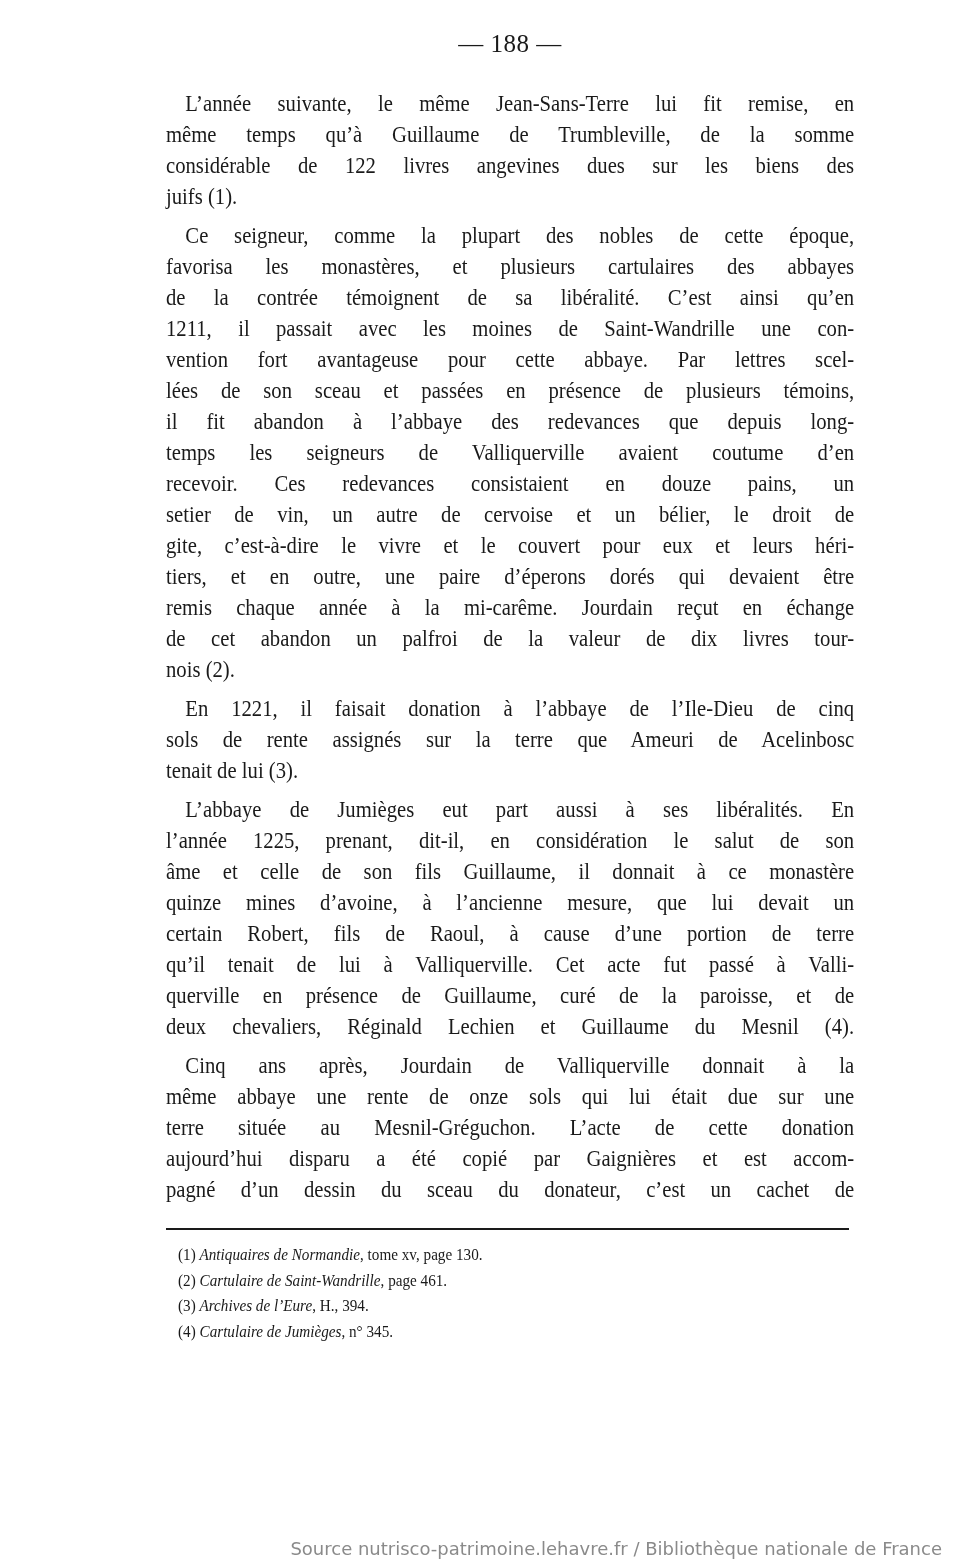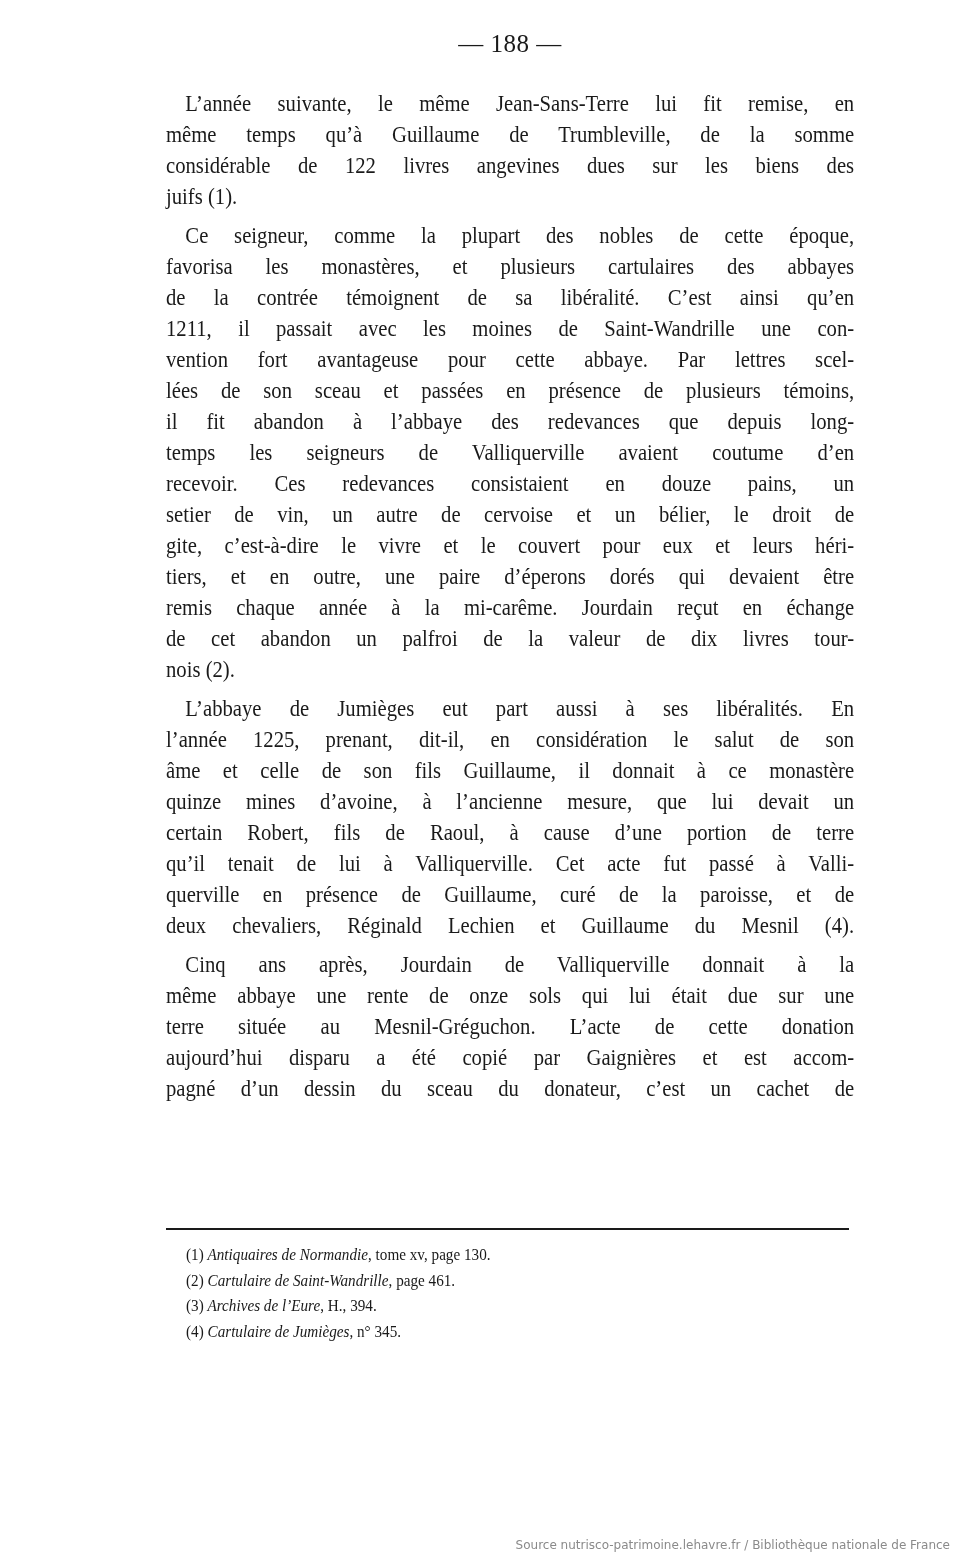--- a/index.html
+++ b/index.html
@@ -20,29 +20,29 @@
     display: block; font-size: 23.5px; line-height: 31px; height: 31px;
     white-space: nowrap; text-align: justify; text-align-last: justify;
     transform: scaleX(0.88); transform-origin: left center; width: 782px;
   }
   .line.first { padding-left: 22px; width: 760px; }
   .line.last { text-align-last: left; }
   .rule {
     position: absolute; top: 1228px; left: 166px; width: 683px; height: 2px;
     background: #1a1a1a;
   }
-  .footnotes { position: absolute; top: 1242px; left: 186px; font-family: Liberation Serif, serif; }
+  .footnotes { position: absolute; top: 1242px; left: 178px; font-family: Liberation Serif, serif; }
   .fn {
     font-size: 16.5px; line-height: 25.5px; white-space: nowrap;
     transform: scaleX(0.92); transform-origin: left center;
   }
   .fn i { font-style: italic; }
   .source {
-    position: absolute; top: 1538px; right: 12px;
-    font-family: "DejaVu Sans", sans-serif; font-size: 12px; color: #8a8a8a; text-align: right;
+    position: absolute; top: 1538px; right: 20px;
+    font-family: "DejaVu Sans", sans-serif; font-size: 18px; color: #8a8a8a; text-align: right;
   }
 </style>
 </head>
 <body>
 
 <div class="page-number">— 188 —</div>
 
 <div class="body-text">
   <p class="para">
     <span class="line first">L’année suivante, le même Jean-Sans-Terre lui fit remise, en</span>
@@ -59,20 +59,25 @@
     <span class="line">lées de son sceau et passées en présence de plusieurs témoins,</span>
     <span class="line">il fit abandon à l’abbaye des redevances que depuis long-</span>
     <span class="line">temps les seigneurs de Valliquerville avaient coutume d’en</span>
     <span class="line">recevoir. Ces redevances consistaient en douze pains, un</span>
     <span class="line">setier de vin, un autre de cervoise et un bélier, le droit de</span>
     <span class="line">gite, c’est-à-dire le vivre et le couvert pour eux et leurs héri-</span>
     <span class="line">tiers, et en outre, une paire d’éperons dorés qui devaient être</span>
     <span class="line">remis chaque année à la mi-carême. Jourdain reçut en échange</span>
     <span class="line">de cet abandon un palfroi de la valeur de dix livres tour-</span>
     <span class="line last">nois (2).</span>
+  </p>
+  <p class="para">
+    <span class="line first">En 1221, il faisait donation à l’abbaye de l’Ile-Dieu de cinq</span>
+    <span class="line">sols de rente assignés sur la terre que Ameuri de Acelinbosc</span>
+    <span class="line last">tenait de lui (3).</span>
   </p>
   <p class="para">
     <span class="line first">L’abbaye de Jumièges eut part aussi à ses libéralités. En</span>
     <span class="line">l’année 1225, prenant, dit-il, en considération le salut de son</span>
     <span class="line">âme et celle de son fils Guillaume, il donnait à ce monastère</span>
     <span class="line">quinze mines d’avoine, à l’ancienne mesure, que lui devait un</span>
     <span class="line">certain Robert, fils de Raoul, à cause d’une portion de terre</span>
     <span class="line">qu’il tenait de lui à Valliquerville. Cet acte fut passé à Valli-</span>
     <span class="line">querville en présence de Guillaume, curé de la paroisse, et de</span>
     <span class="line">deux chevaliers, Réginald Lechien et Guillaume du Mesnil (4).</span>

